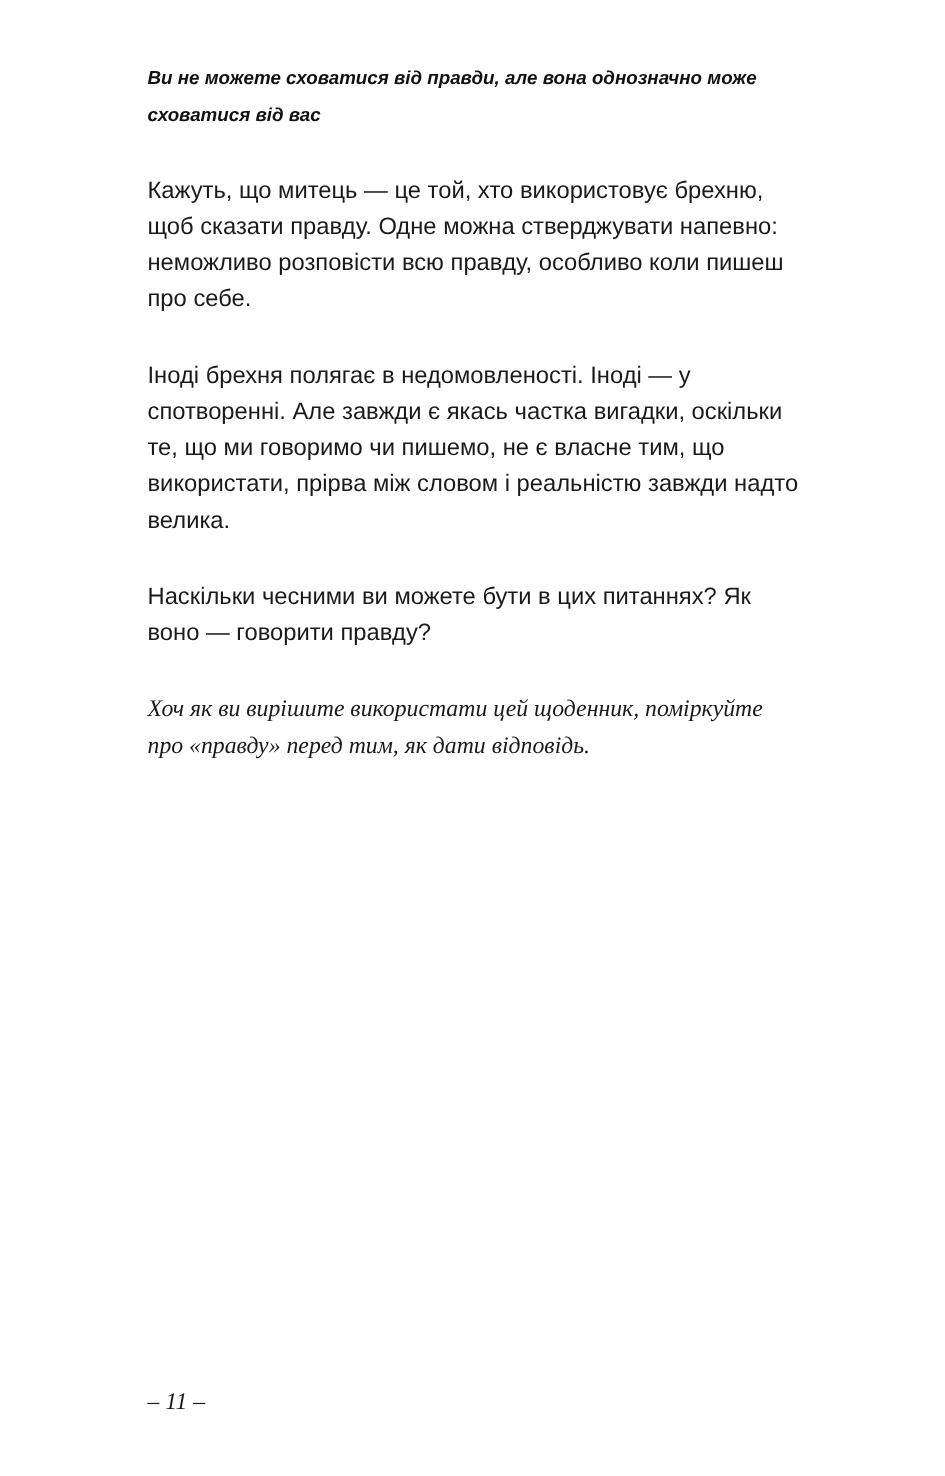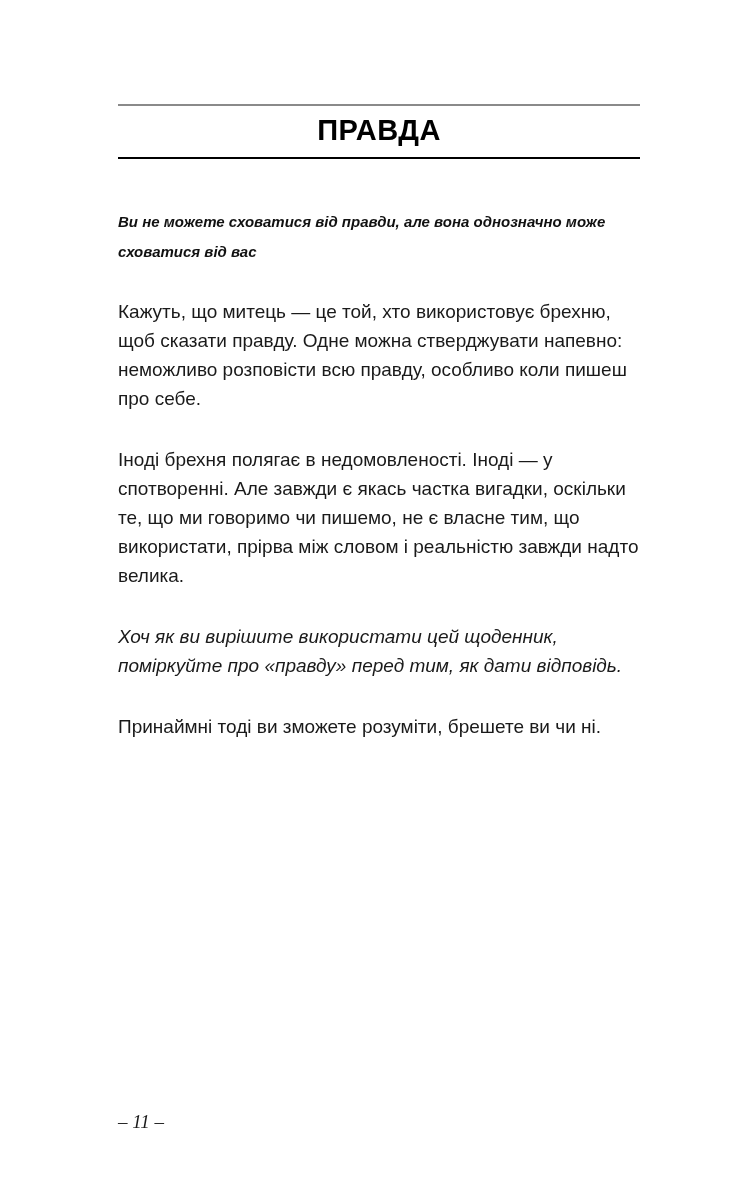--- a/index.html
+++ b/index.html
@@ -58,47 +58,43 @@
   }
   .body-text p {
     margin: 0 0 32px 0;
     font-size: 19px;
     line-height: 29px;
     text-align: left;
     color: #1a1a1a;
   }
   .body-text p.italic {
     font-style: italic;
+    font-family: Liberation Serif, serif;
   }
   .page-number {
     position: absolute;
     left: 0;
     right: 0;
     bottom: 48px;
     font-family: "Liberation Serif", "DejaVu Serif", serif;
     font-style: italic;
     font-size: 19px;
     color: #1a1a1a;
   }
 </style>
 </head>
 <body>
 
 <div class="page">
 
-  <div class="title-block">
-    <hr class="rule-top">
-    <h1 class="chapter-title">ПРАВДА</h1>
-    <hr class="rule-bottom">
-  </div>
 
   <div class="subtitle">Ви не можете сховатися від правди, але вона однозначно може сховатися від вас</div>
 
   <div class="body-text">
       <p>Кажуть, що митець — це той, хто використовує брехню, щоб сказати правду. Одне можна стверджувати напевно: неможливо розповісти всю правду, особливо коли пишеш про себе.</p>
       <p>Іноді брехня полягає в недомовленості. Іноді — у спотворенні. Але завжди є якась частка вигадки, оскільки те, що ми говоримо чи пишемо, не є власне тим, що використати, прірва між словом і реальністю завжди надто велика.</p>
+      <p>Наскільки чесними ви можете бути в цих питаннях? Як воно — говорити правду?</p>
       <p class="italic">Хоч як ви вирішите використати цей щоденник, поміркуйте про «правду» перед тим, як дати відповідь.</p>
-      <p>Принаймні тоді ви зможете розуміти, брешете ви чи ні.</p>
     </div>
 
   <div class="page-number">– 11 –</div>
 
 </div>
 
 </body></html>

